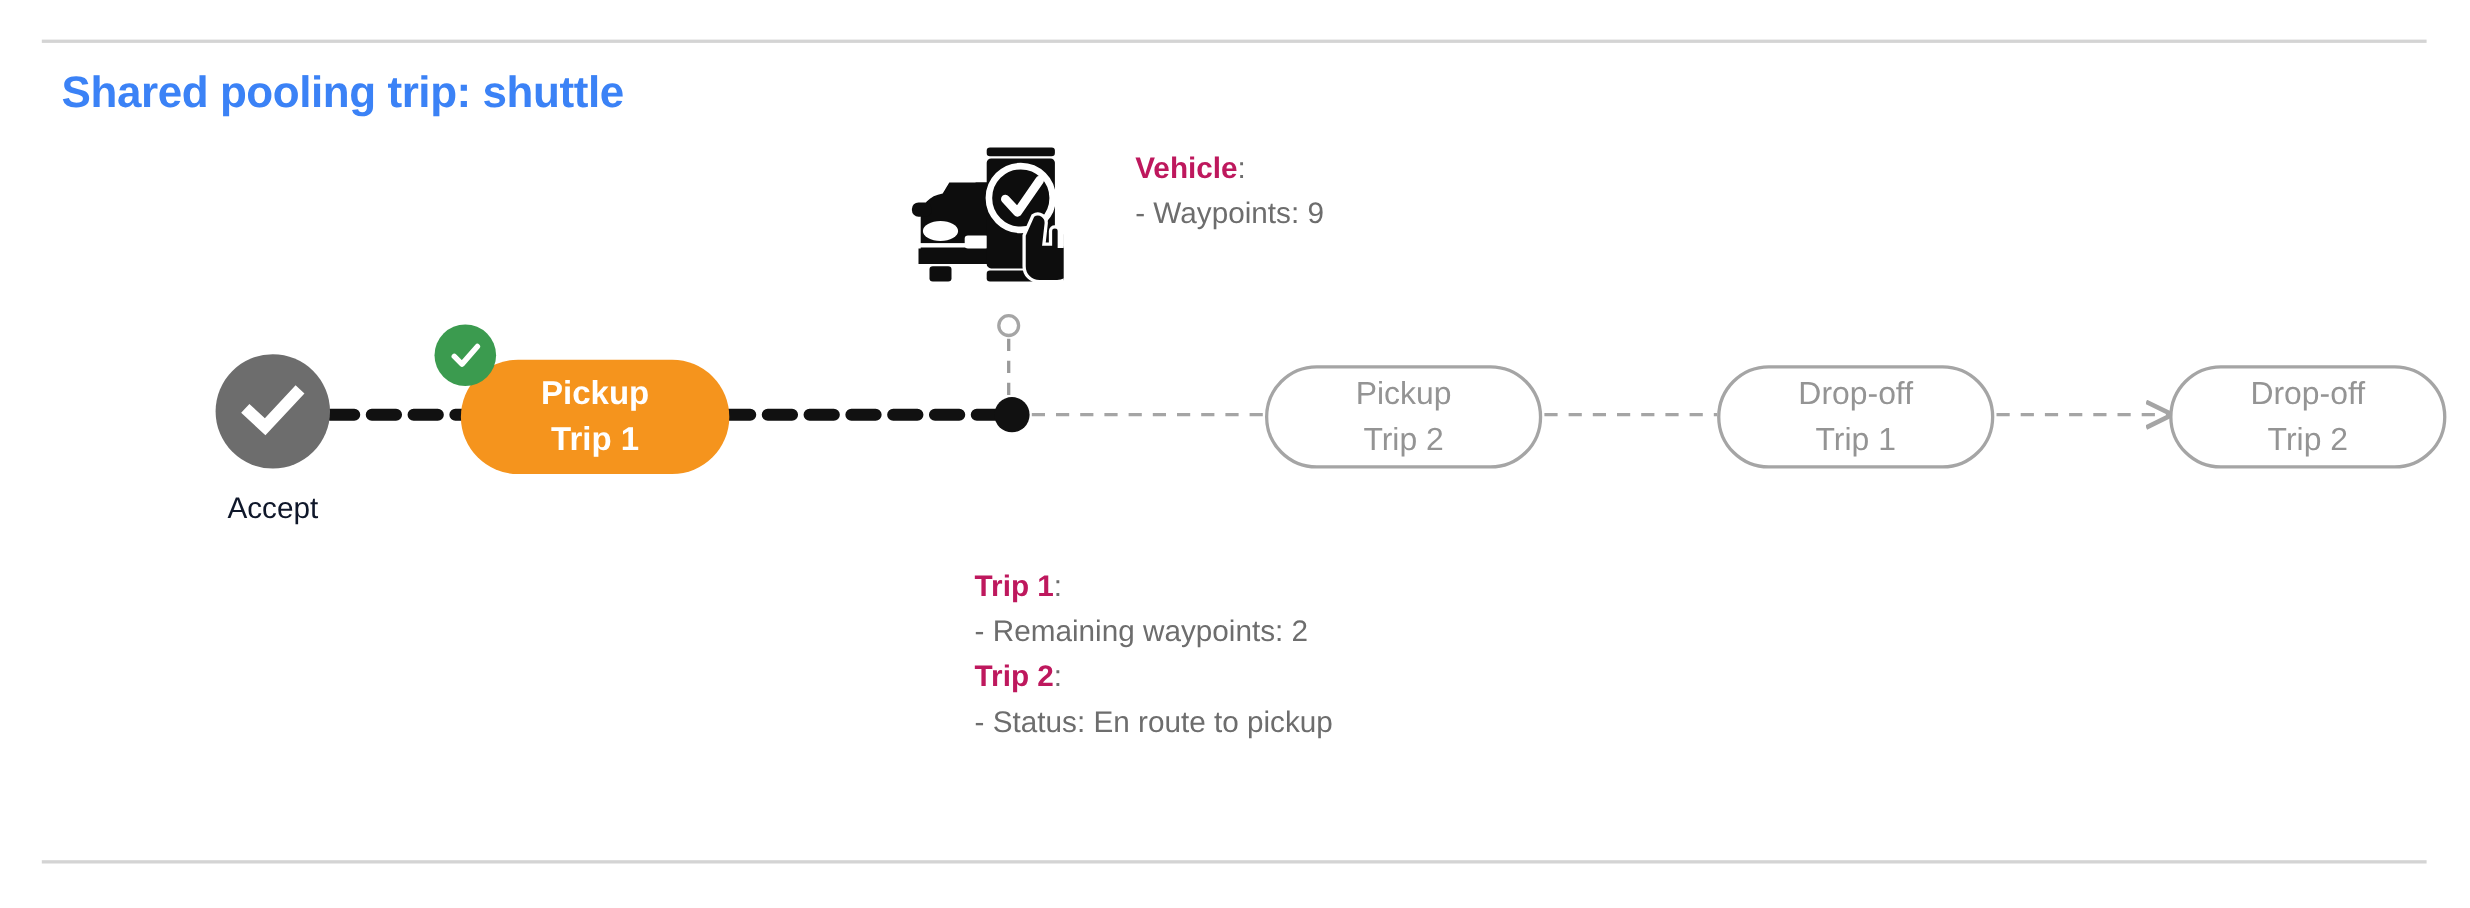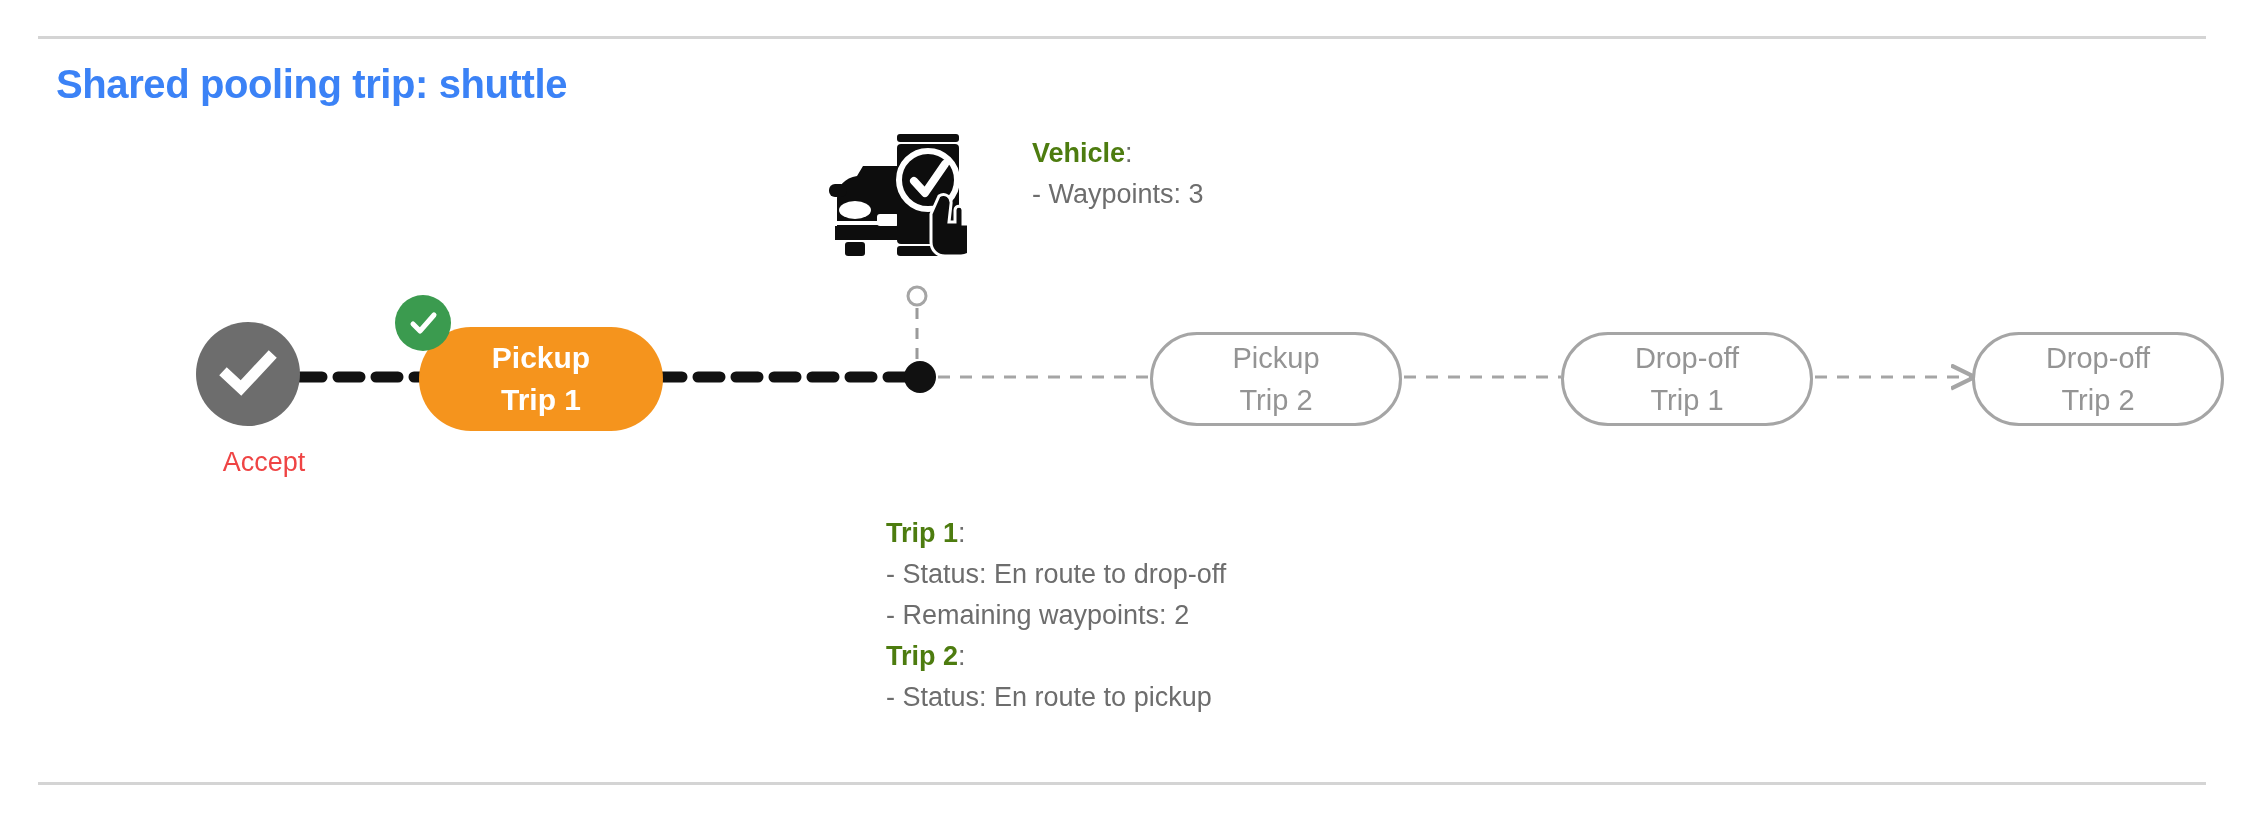--- a/index.html
+++ b/index.html
@@ -71,27 +71,27 @@
     top: 322px;
     width: 104px;
     height: 104px;
     border-radius: 50%;
     background: #6d6d6d;
   }
   .node-circle svg { display: block; }
 
   .node-caption {
     position: absolute;
-    left: 136px;
+    left: 120px;
     top: 442px;
     width: 256px;
     text-align: center;
     font-size: 27px;
     line-height: 41px;
-    color: #ef4444;
+    color: #0f172a;
   }
 
   .pill {
     position: absolute;
     box-sizing: border-box;
     border-radius: 56px;
     display: flex;
     flex-direction: column;
     align-items: center;
     justify-content: center;
@@ -147,21 +147,21 @@
     height: 152px;
   }
   .vehicle-icon svg { display: block; width: 100%; height: 100%; }
 
   
   .annot {
     position: absolute;
     color: #6d6d6d;
   }
   .annot .line { white-space: nowrap; }
-  .annot .lead { font-weight: 700; color: #4d7c0f; }
+  .annot .lead { font-weight: 700; color: #be185d; }
 
   .annot-vehicle {
     left: 1032px;
     top: 133px;
     font-size: 27px;
     line-height: 41px;
   }
 
   .annot-trips {
     left: 886px;
@@ -261,28 +261,27 @@
         <path d="M124 78 c6 -4 13 1 12 8 l-2 18 h6 v-12 c0 -5 8 -5 8 0 v14 h4 v-10
                  c0 -5 8 -5 8 0 v28 c0 8 -6 14 -14 14 h-16 c-8 0 -14 -6 -14 -14 v-28 z" fill="#0d0d0d" stroke="#ffffff" stroke-width="3"></path>
       </g>
     </svg>
   </div>
 
   <div class="annot annot-vehicle">
     <div class="line">
       <span class="lead">Vehicle</span><span>:</span>
     </div>
-    <div class="line">- Waypoints: 3</div>
+    <div class="line">- Waypoints: 9</div>
   </div>
 
   <div class="annot annot-trips">
     <div class="line">
       <span class="lead">Trip 1</span><span>:</span>
     </div>
-    <div class="line">- Status:  En route to drop-off</div>
     <div class="line">- Remaining waypoints: 2</div>
     <div class="line">
       <span class="lead">Trip 2</span><span>:</span>
     </div>
     <div class="line">- Status:  En route to pickup</div>
   </div>
 
 </div>
 
 </body></html>

